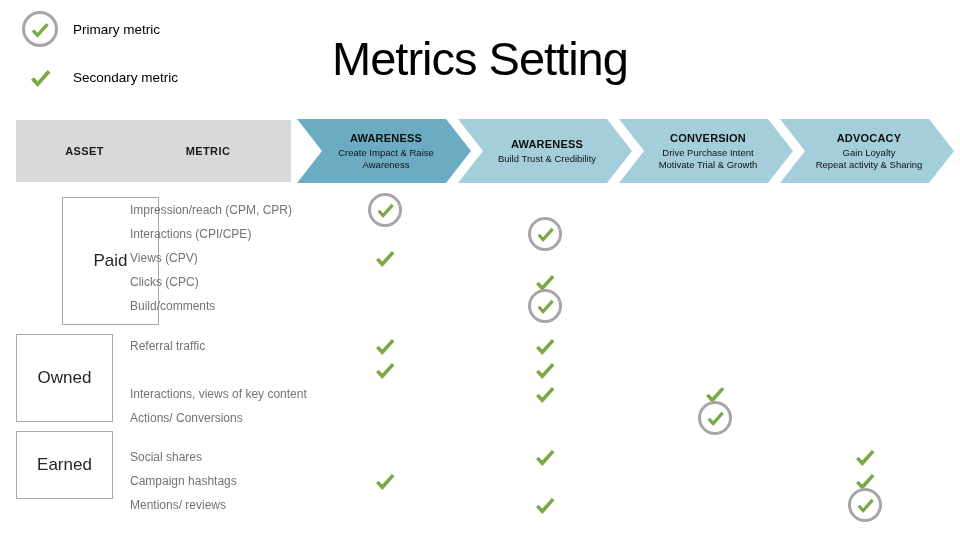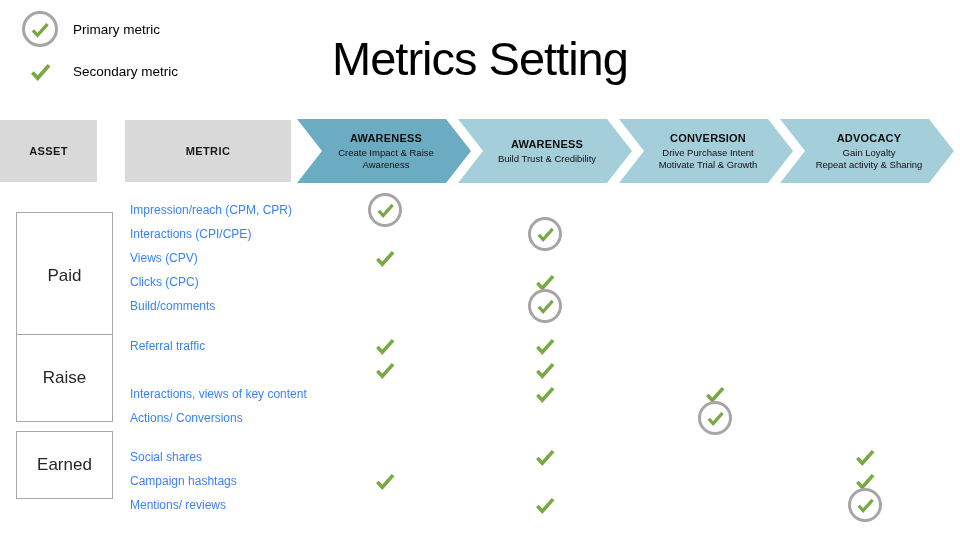--- a/index.html
+++ b/index.html
@@ -3,21 +3,21 @@
 <meta charset="utf-8">
 <style>
   html,body { margin:0; padding:0; background:#888; }
   .slide {
     position:relative; width:960px; height:540px; background:#ffffff;
     font-family:"Liberation Sans", sans-serif; overflow:hidden;
     margin:0 auto;
   }
 
   
-  .legend { position:absolute; left:22px; top:11px; display:flex; flex-direction:column; gap:15px; }
+  .legend { position:absolute; left:22px; top:11px; display:flex; flex-direction:column; gap:21px; }
   .legend-item { display:flex; align-items:center; gap:15px; }
   .legend-label { font-size:13.5px; color:#000; }
 
   
   .circle-icon {
     width:30px; height:30px; border:3px solid var(--circle-gray,#a6a6a6);
     border-radius:50%; display:flex; align-items:center; justify-content:center;
     background:transparent; box-sizing:content-box; flex:0 0 auto;
   }
   .circle-icon svg { width:20px; height:17px; }
@@ -29,21 +29,21 @@
     position:absolute; left:0; right:0; top:33px; text-align:center;
     font-size:47px; color:#000; letter-spacing:-1px; line-height:1.1;
   }
 
   
   .hdr-box {
     position:absolute; top:120px; height:62px; background:var(--header-box,#d9d9d9);
     display:flex; align-items:center; justify-content:center;
     font-size:11px; font-weight:bold; color:#1a1a1a; letter-spacing:0.4px;
   }
-  .hdr-asset { left:0; width:97px; }
+  .hdr-asset { left:16px; width:97px;padding-left:20px; }
   .hdr-metric { left:125px; width:166px; }
 
   .stages { position:absolute; left:297px; top:119px; height:47px; display:flex; }
   .chevron {
     width:174px; height:64px; box-sizing:border-box;
     clip-path: polygon(0 0, calc(100% - 25px) 0, 100% 50%, calc(100% - 25px) 100%, 0 100%, 25px 50%);
     background:var(--chevron-rest,#a5cedb);
     display:flex; flex-direction:column; justify-content:center; align-items:center;
     text-align:center; padding:0 24px 0 28px;
   }
@@ -51,31 +51,31 @@
   .chevron.first { background:var(--chevron-first,#6cacc2); }
   .stage-title { font-size:11px; font-weight:bold; color:#0d0d0d; letter-spacing:0.2px; margin-bottom:3px; }
   .stage-sub { font-size:9.5px; color:#101010; line-height:12px; }
 
   
   .asset-box {
     position:absolute; left:16px; width:95px; border:1px solid #a8a8a8; background:#fff;
     display:flex; align-items:center; justify-content:center;
     font-size:17px; color:#262626;
   }
-  .asset-paid   { top:212px; height:126px; }
+  .asset-paid   { top:197px; height:126px;margin-left:46px; }
   .asset-owned  { top:334px; height:86px; }
   .asset-earned { top:431px; height:66px; }
 
   
   .group { position:absolute; left:0; width:960px; }
   .group-paid   { top:198px; }
   .group-owned  { top:334px; }
   .group-earned { top:429px;margin-top:16px; }
   .metric-row { position:relative; height:24px; }
-  .metric-label { position:absolute; left:130px; top:0; line-height:24px; font-size:12px; color:#3b82f6; }
+  .metric-label { position:absolute; left:130px; top:0; line-height:24px; font-size:12px; color:#737373; }
 
   .mark { position:absolute; display:flex; align-items:center; justify-content:center; }
   .mark.secondary { top:3px; width:22px; height:18px; }
   .mark.secondary svg { width:22px; height:18px; }
   .mark.primary {
     top:-5px; width:28px; height:28px; border:3px solid var(--circle-gray,#a6a6a6);
     border-radius:50%; box-sizing:content-box; background:transparent;
   }
   .mark.primary svg { width:19px; height:16px; }
 
@@ -129,21 +129,21 @@
         <div class="stage-sub">Motivate Trial &amp; Growth</div>
       </div>
       <div class="chevron">
         <div class="stage-title">ADVOCACY</div>
         <div class="stage-sub">Gain Loyalty</div>
         <div class="stage-sub">Repeat activity &amp; Sharing</div>
       </div>
     </div>
 
   <div class="asset-box asset-paid">Paid</div>
-  <div class="asset-box asset-owned">Raise</div>
+  <div class="asset-box asset-owned">Owned</div>
   <div class="asset-box asset-earned">Earned</div>
 
   <div class="group group-paid">
       <div class="metric-row">
         <span class="metric-label">Impression/reach (CPM, CPR)</span>
         <span class="mark primary" style="left: 368px;">
           <svg viewBox="0 0 24 20">
             <path d="M3.5 11 L9 17 L21 3.5" fill="none" stroke="#78a943" stroke-width="4"></path>
           </svg>
         </span>

